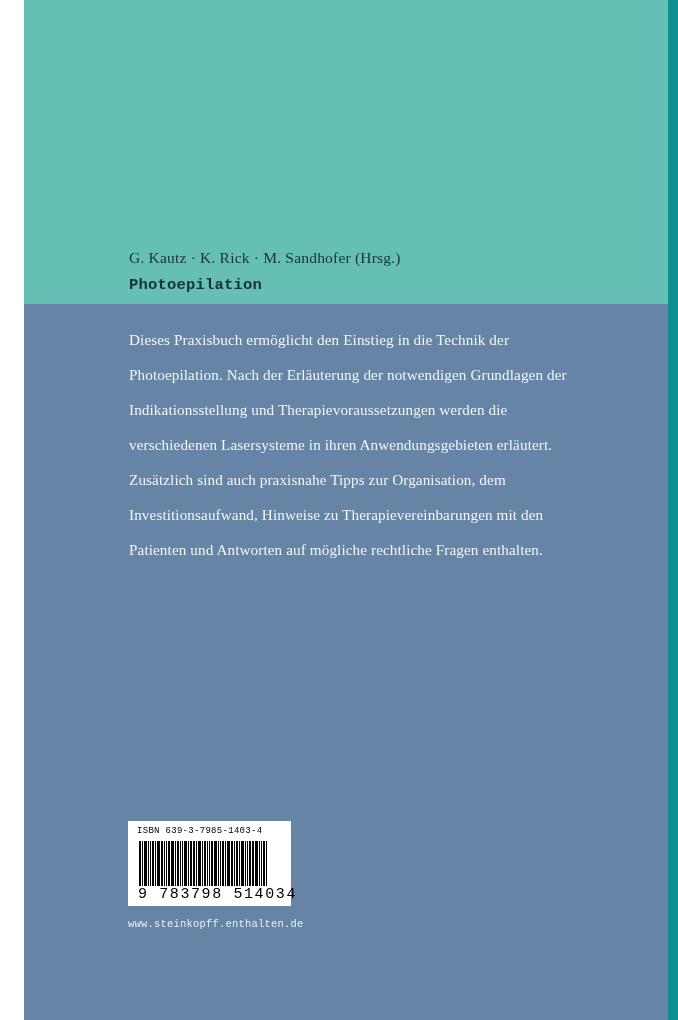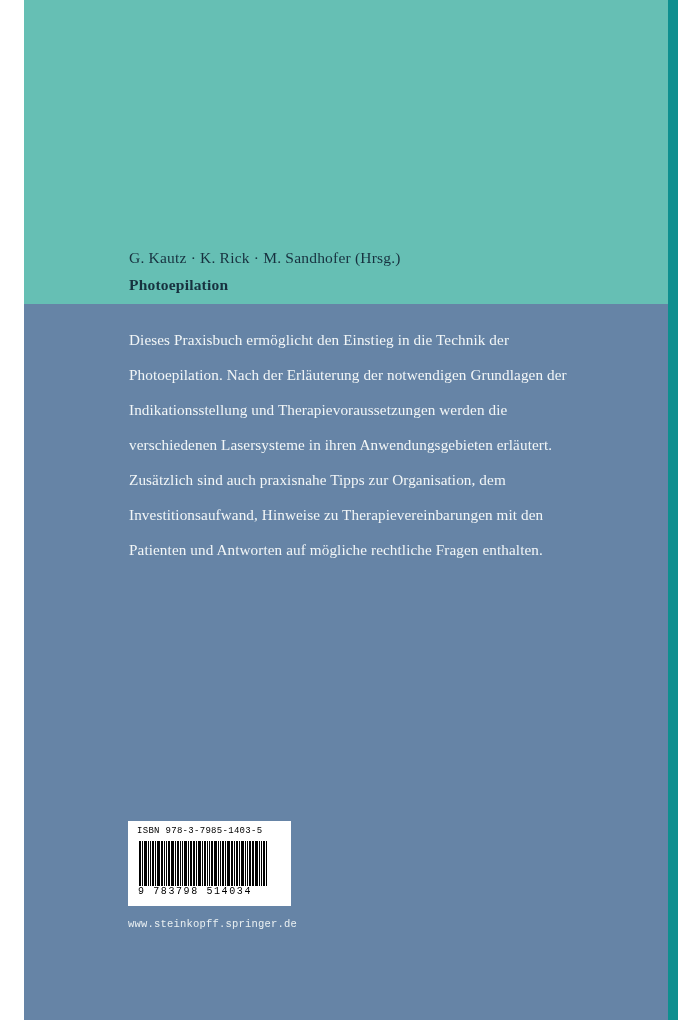--- a/index.html
+++ b/index.html
@@ -76,21 +76,21 @@
     font-family: "Liberation Serif", serif;
     font-size: 15.5px;
     color: #17313f;
     letter-spacing: 0.2px;
   }
   .book-title {
     position: absolute;
     left: 105px;
     top: 276px;
     width: 470px;
-    font-family: Liberation Serif, serif;
+    font-family: Liberation Mono, monospace;
     font-size: 15.5px;
     font-weight: bold;
     color: #17313f;
     letter-spacing: 0.2px;
   }
   .blurb {
     position: absolute;
     left: 105px;
     top: 322px;
     width: 448px;
@@ -148,21 +148,21 @@
     height: 45px;
     background: #000;
     margin-right: 1px;
   }
   .ean-digits {
     position: absolute;
     left: 9px;
     top: 64px;
     width: 146px;
     font-family: "Liberation Mono", monospace;
-    font-size: 10px;
+    font-size: 15px;
     color: #000000;
     letter-spacing: 1.6px;
     white-space: nowrap;
   }
   .publisher-url {
     position: absolute;
     left: 104px;
     top: 918px;
     font-family: "Liberation Mono", monospace;
     font-size: 10.5px;
@@ -187,21 +187,21 @@
   <div class="content">
 
     <div class="authors">G. Kautz · K. Rick · M. Sandhofer (Hrsg.)</div>
 
     <div class="book-title">Photoepilation</div>
 
     <div class="blurb">Dieses Praxisbuch ermöglicht den Einstieg in die Technik der Photoepilation. Nach der Erläuterung der notwendigen Grundlagen der Indikationsstellung und Therapievoraussetzungen werden die verschiedenen Lasersysteme in ihren Anwendungsgebieten erläutert. Zusätzlich sind auch praxisnahe Tipps zur Organisation, dem Investitionsaufwand, Hinweise zu Therapievereinbarungen mit den Patienten und Antworten auf mögliche rechtliche Fragen enthalten.</div>
 
 
     <div class="barcode-box">
-      <div class="isbn-text">ISBN  978-3-7985-1403-5</div>
+      <div class="isbn-text">ISBN  639-3-7985-1403-4</div>
       <div class="bars">
         <i style="width:2px"></i>
           <i style="width:1px"></i>
           <i style="width:3px"></i>
           <i style="width:1px"></i>
         <i style="width:1px"></i>
           <i style="width:2px"></i>
           <i style="width:1px"></i>
           <i style="width:3px"></i>
         <i style="width:2px"></i>
@@ -241,16 +241,16 @@
           <i style="width:2px"></i>
           <i style="width:3px"></i>
         <i style="width:1px"></i>
           <i style="width:1px"></i>
           <i style="width:2px"></i>
           <i style="width:1px"></i>
       </div>
       <div class="ean-digits">9 783798 514034</div>
     </div>
 
-    <div class="publisher-url">www.steinkopff.springer.de</div>
+    <div class="publisher-url">www.steinkopff.enthalten.de</div>
 
   </div>
 </div>
 
 </body></html>

